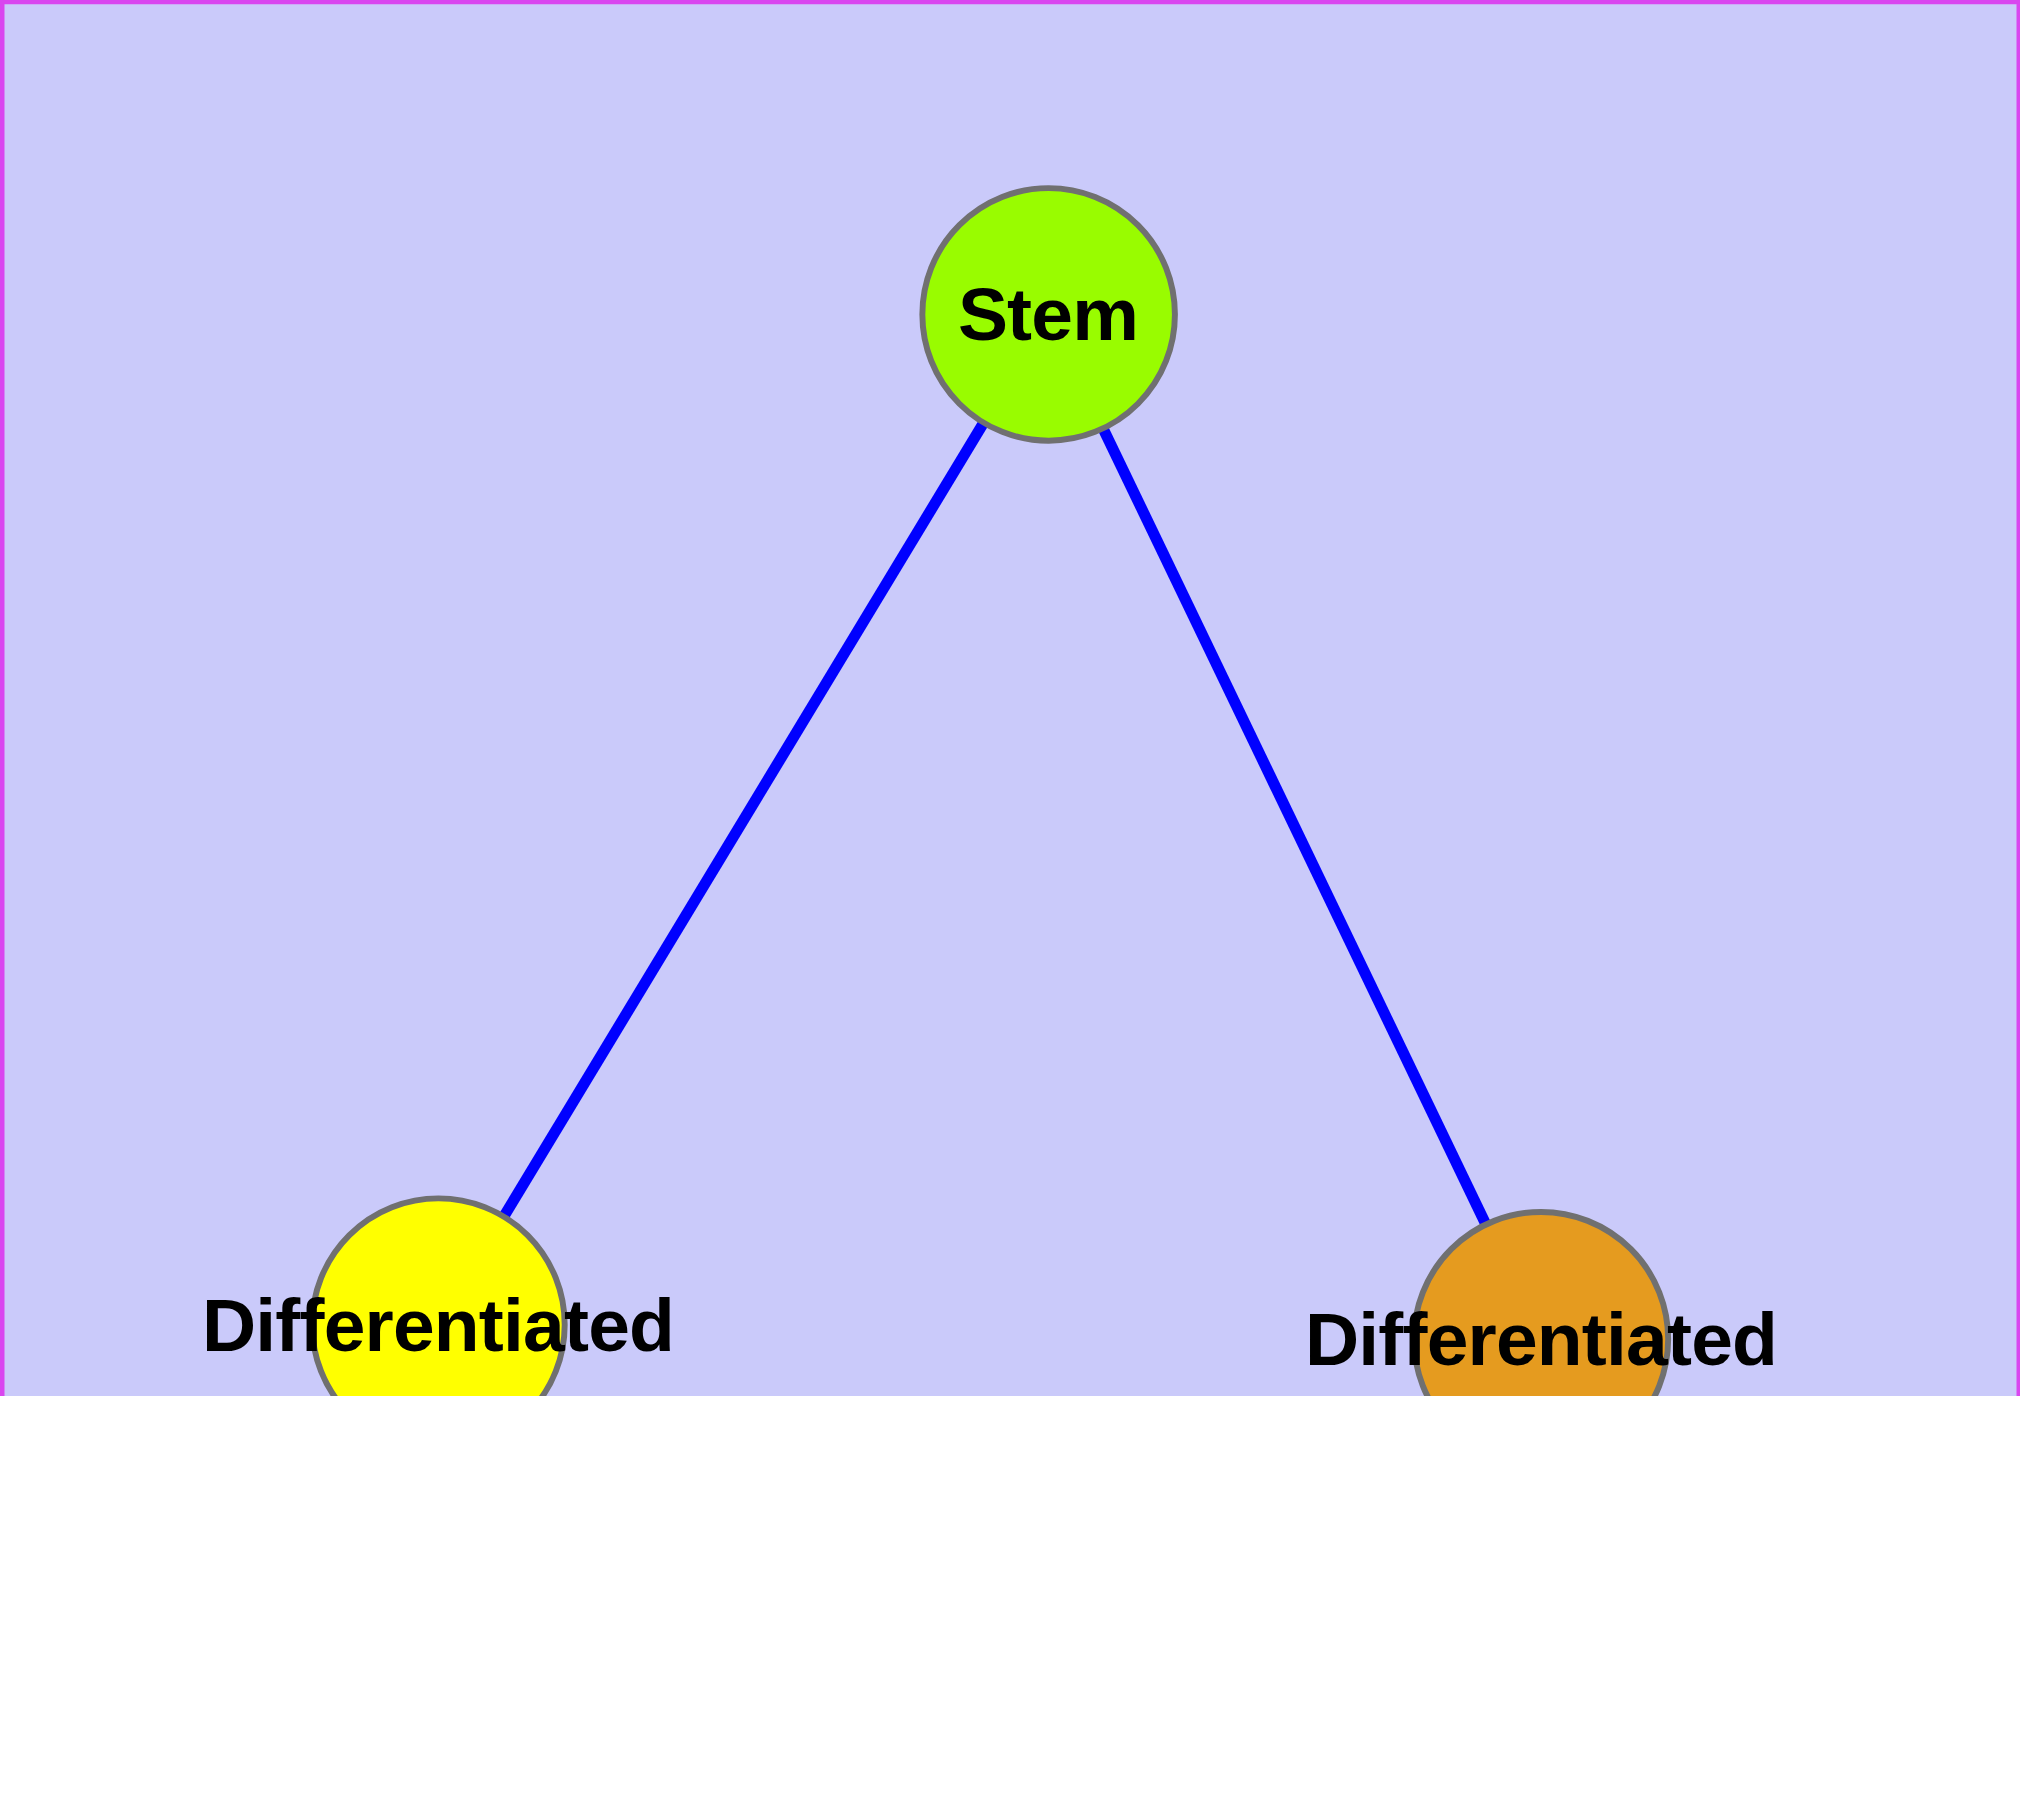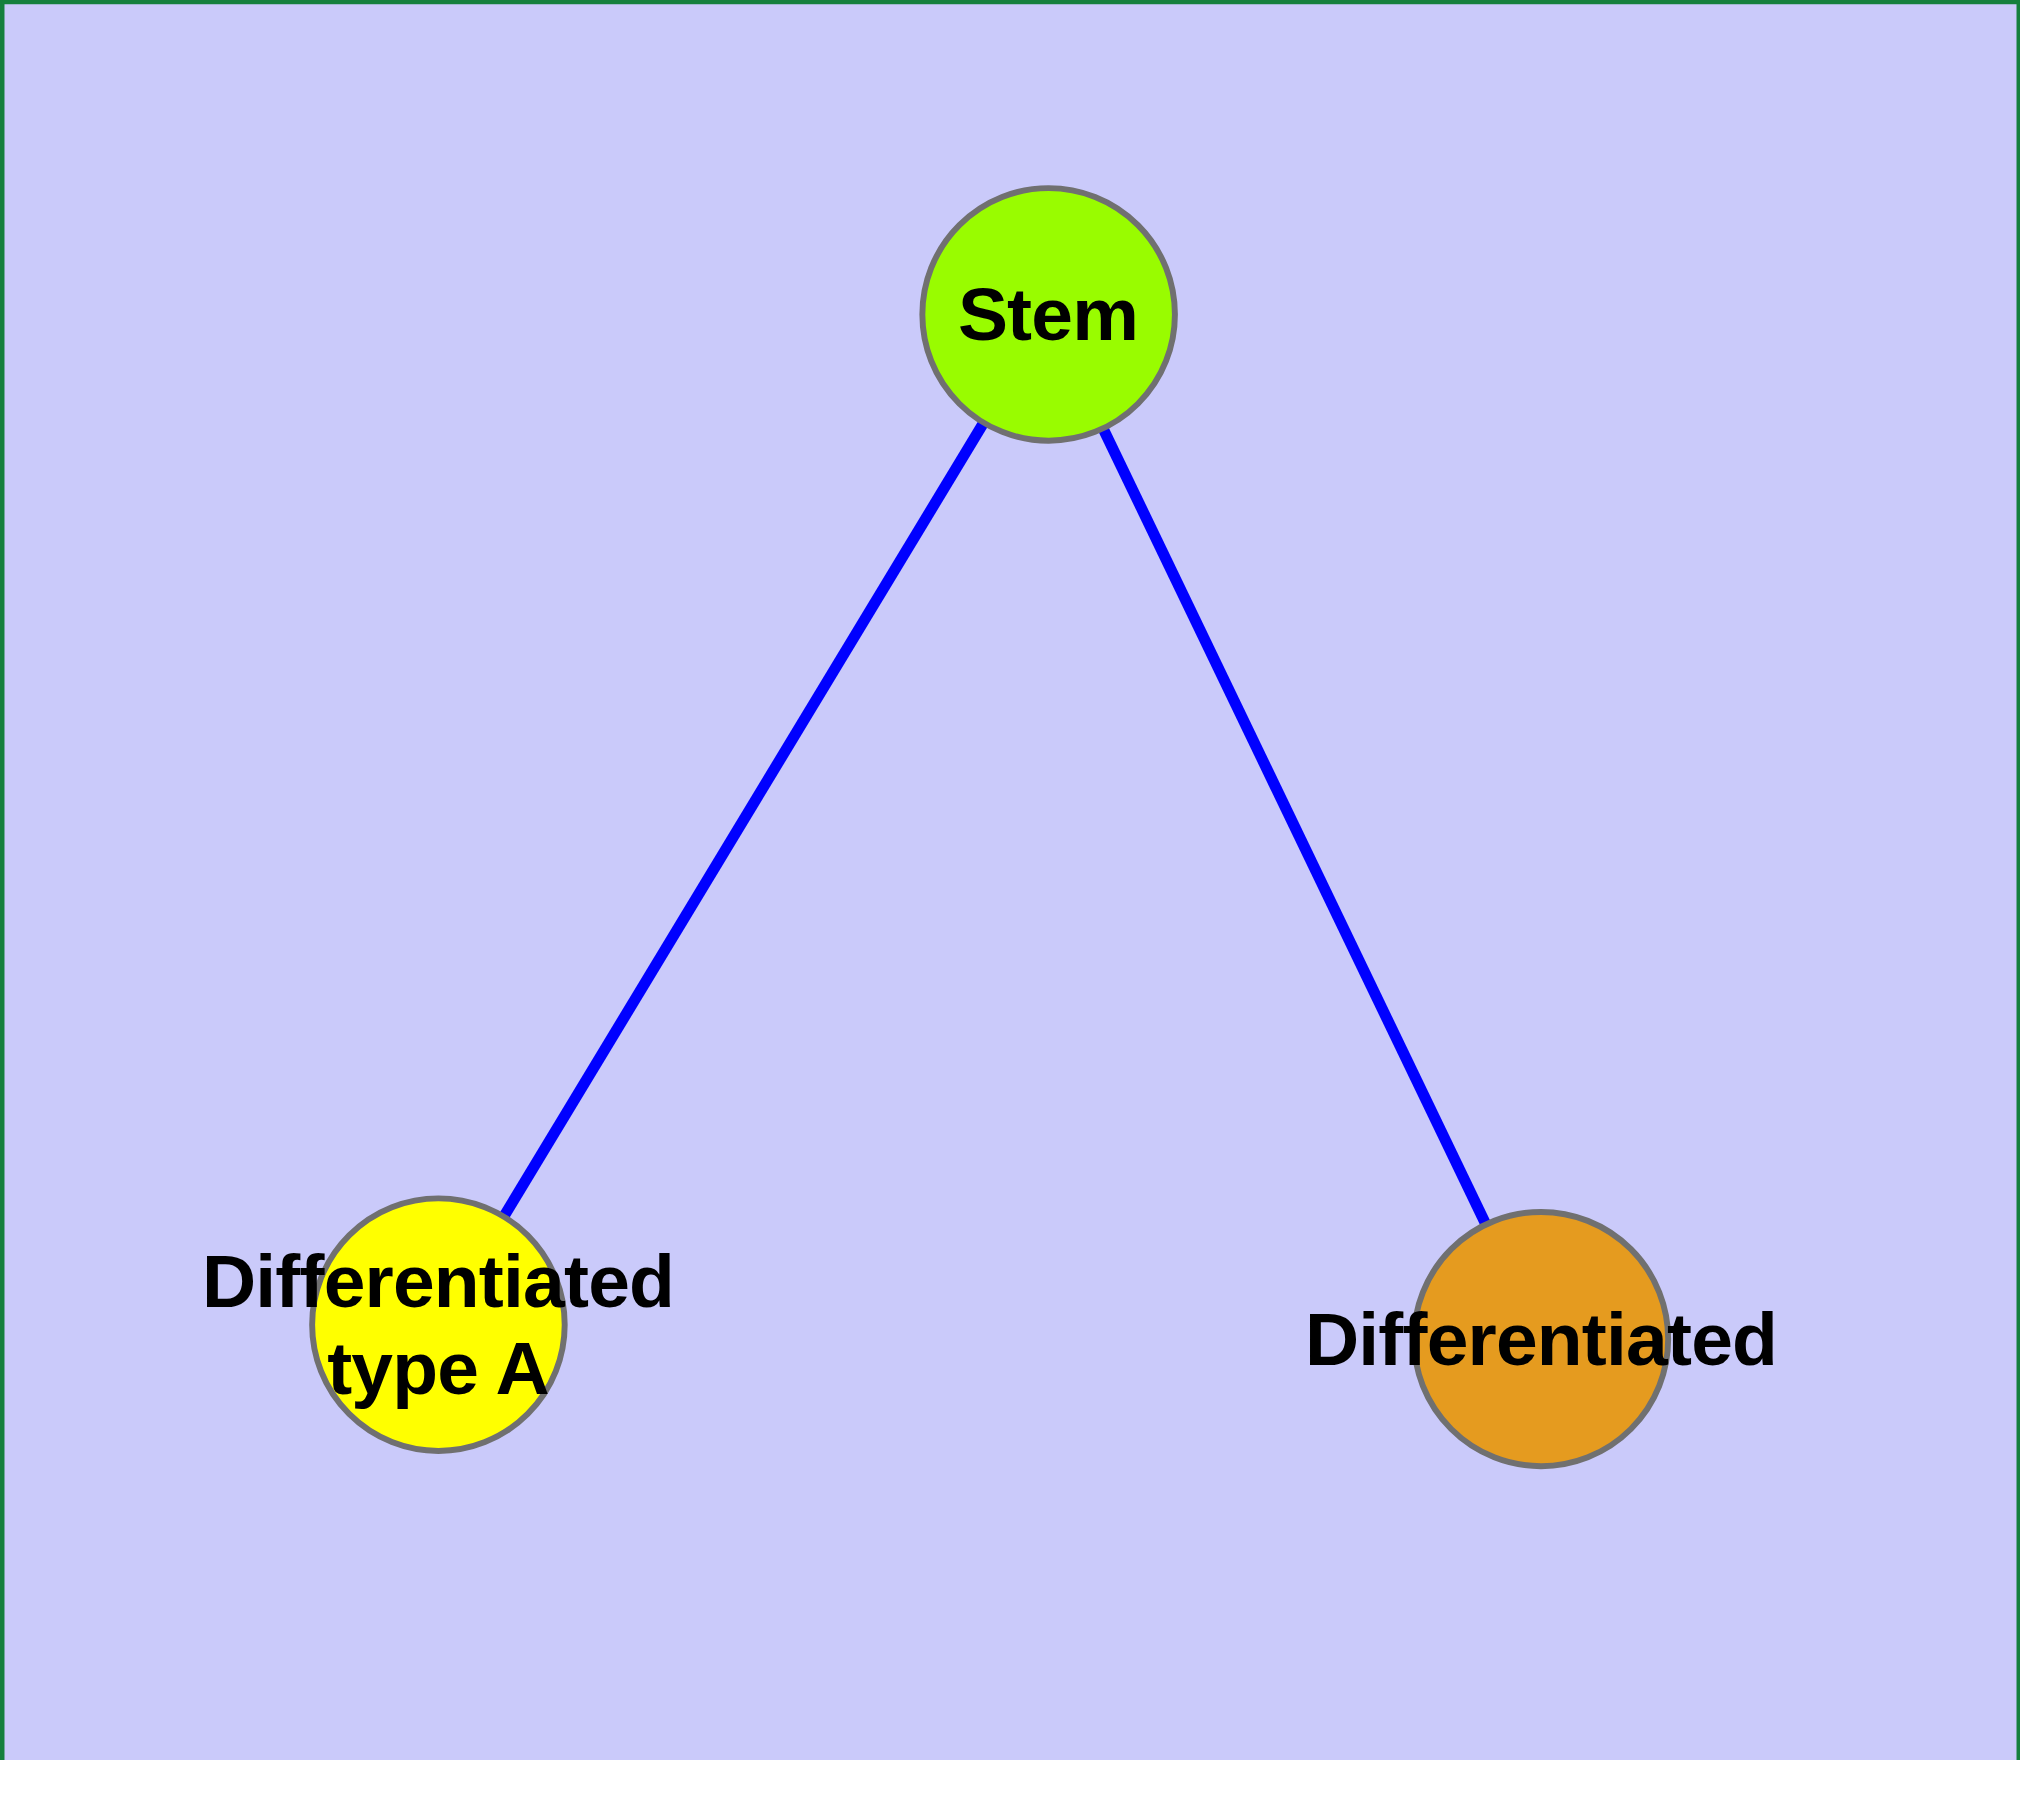--- a/index.html
+++ b/index.html
@@ -4,22 +4,22 @@
 <style>
   html, body {
     margin: 0;
     padding: 0;
     background: #ffffff;
     font-family: "Liberation Sans", sans-serif;
   }
   .page {
     position: relative;
     width: 2021px;
-    height: 1760px;
-    background: #15803d;
+    height: 1396px;
+    background: #d946ef;
     overflow: hidden;
   }
   .graph-svg {
     position: absolute;
     left: 0;
     top: 0;
     width: 2021px;
     height: 1812px;
     display: block;
   }
@@ -49,21 +49,20 @@
 
     <circle cx="1237" cy="371" r="149" stroke-width="7" fill="#99FC00" stroke="#707070"></circle>
     <circle cx="517" cy="1563" r="149" stroke-width="7" fill="#FFFF00" stroke="#707070"></circle>
     <circle cx="1818" cy="1580" r="150" stroke-width="7" fill="#E59B1F" stroke="#707070"></circle>
   </svg>
 
   <div class="node-label" style="left:1048px; top:314px;">Stem</div>
 
   <div class="node-label" style="left:438px; top:1325px;">
     <div>Differentiated</div>
-    <div>type A</div>
   </div>
 
   <div class="node-label" style="left:1541px; top:1339px;">
     <div>Differentiated</div>
   </div>
 
 </div>
 
 
 </body></html>

